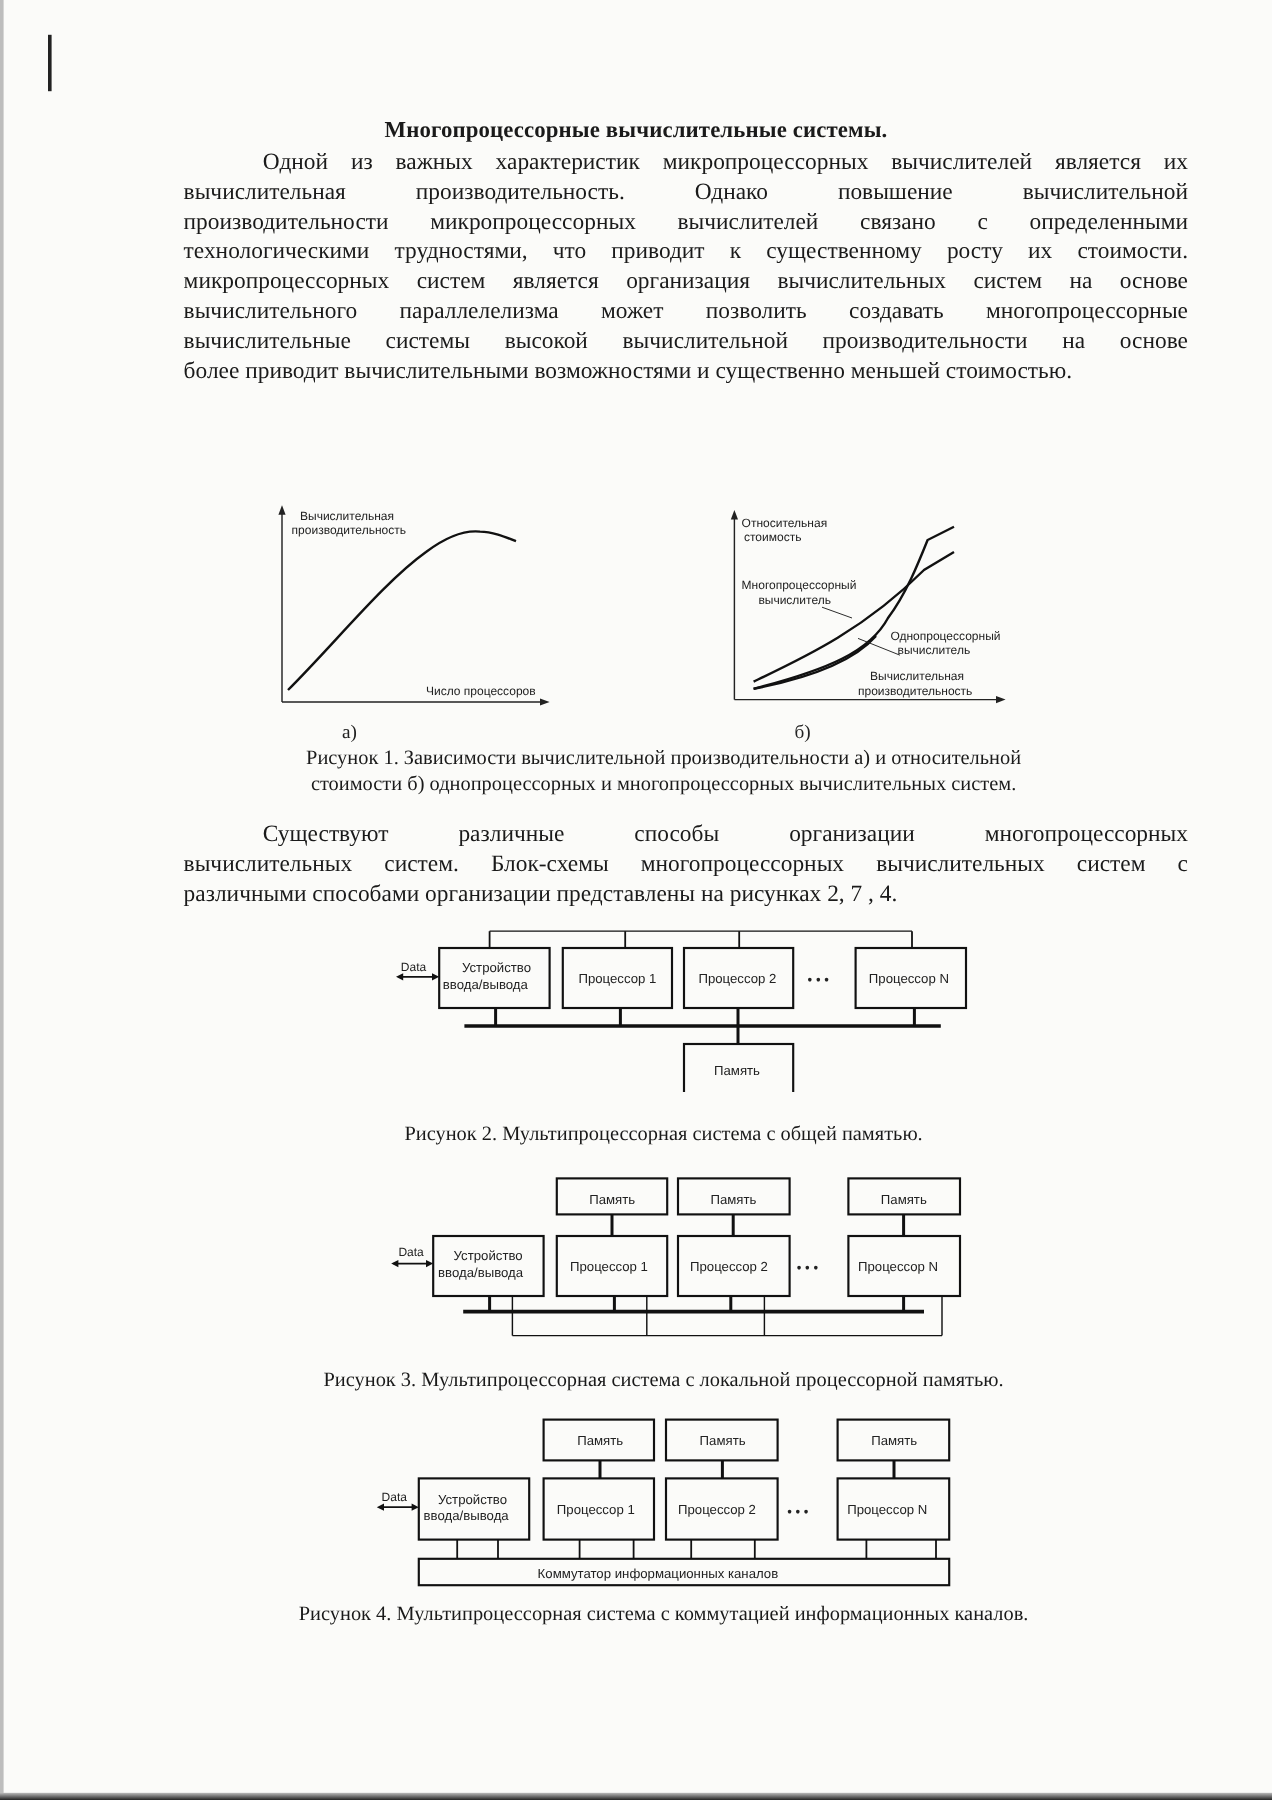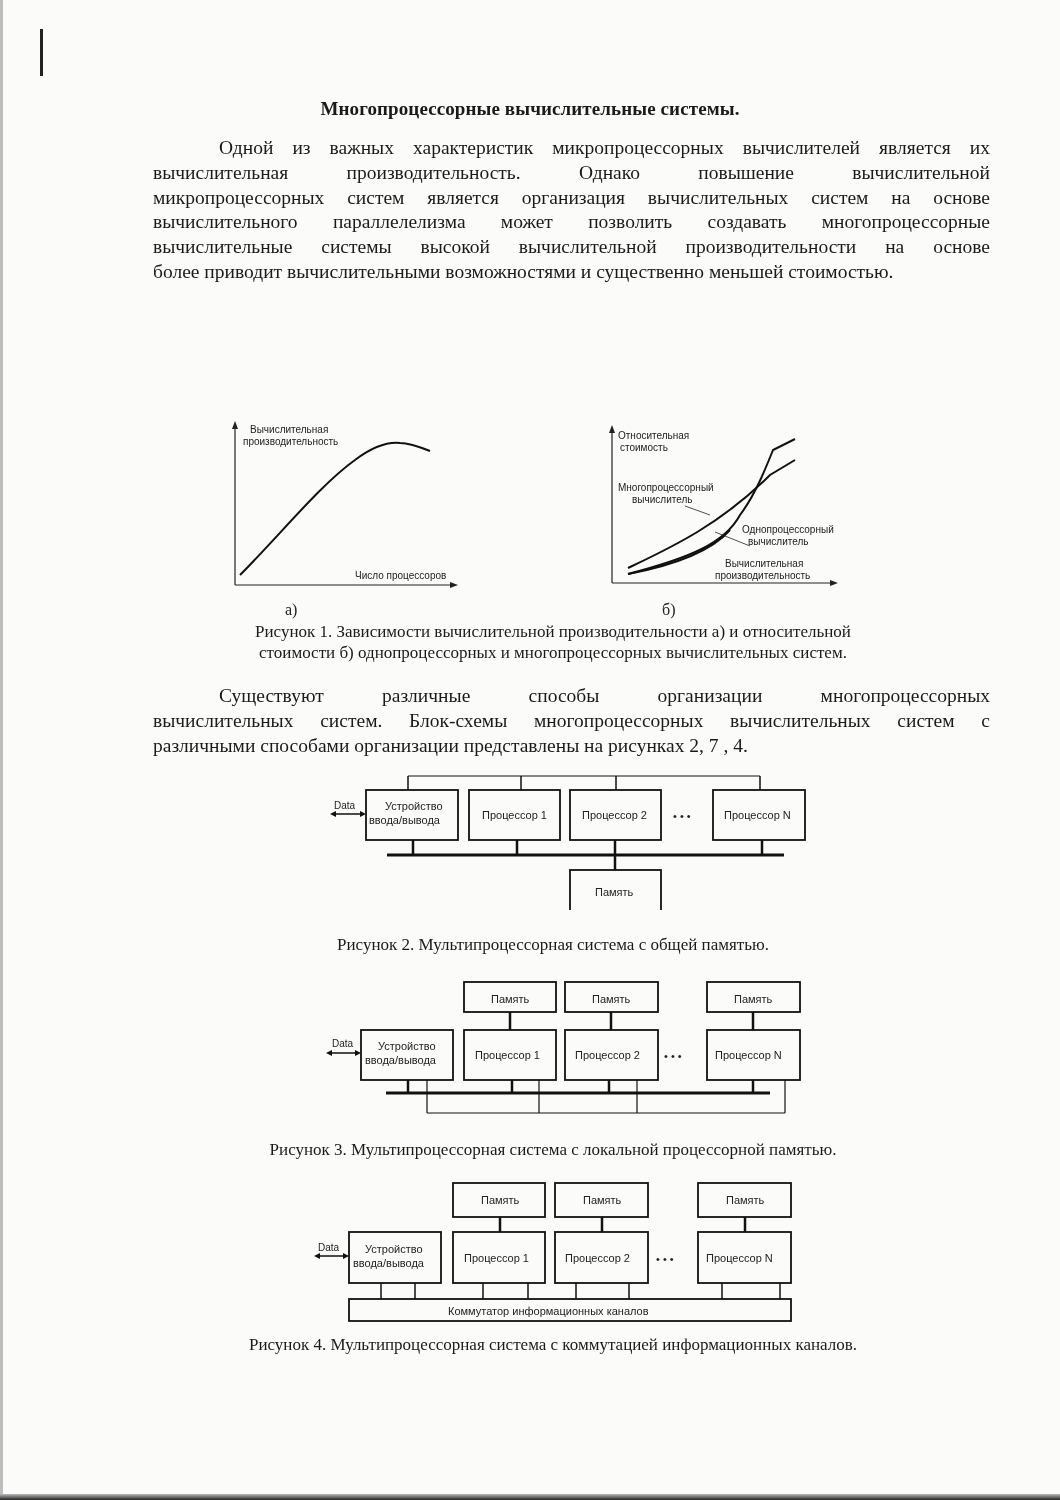--- a/index.html
+++ b/index.html
@@ -33,23 +33,25 @@
 </style>
 </head>
 <body>
 
 <div class="scan-left"></div>
 <div class="scan-bottom"></div>
 <div class="margin-mark"></div>
 
 <div class="title">Многопроцессорные вычислительные системы.</div>
 
-<div class="para" style="top:136px">
+<div class="para" style="top:124px">
   <span class="line indent">Одной из важных характеристик микропроцессорных вычислителей является их</span>
   <span class="line">вычислительная производительность. Однако повышение вычислительной</span>
+  <span class="line">производительности микропроцессорных вычислителей связано с определенными</span>
+  <span class="line">технологическими трудностями, что приводит к существенному росту их стоимости.</span>
   <span class="line">микропроцессорных систем является организация вычислительных систем на основе</span>
   <span class="line">вычислительного параллелелизма может позволить создавать многопроцессорные</span>
   <span class="line">вычислительные системы высокой вычислительной производительности на основе</span>
   <span class="line last">более приводит вычислительными возможностями и существенно меньшей стоимостью.</span>
 </div>
 
 <svg class="fig" style="left:210px; top:415px" width="340" height="210">
   <line x1="25" y1="170" x2="25" y2="10" stroke="#222" stroke-width="1.2"></line>
   <polygon points="25,6 22,14 28,14" fill="#222"></polygon>
   <line x1="25" y1="170" x2="244" y2="170" stroke="#222" stroke-width="1.2"></line>

